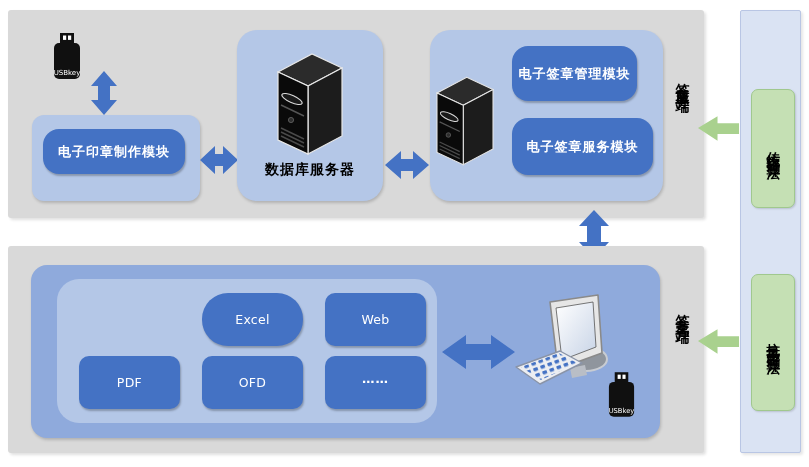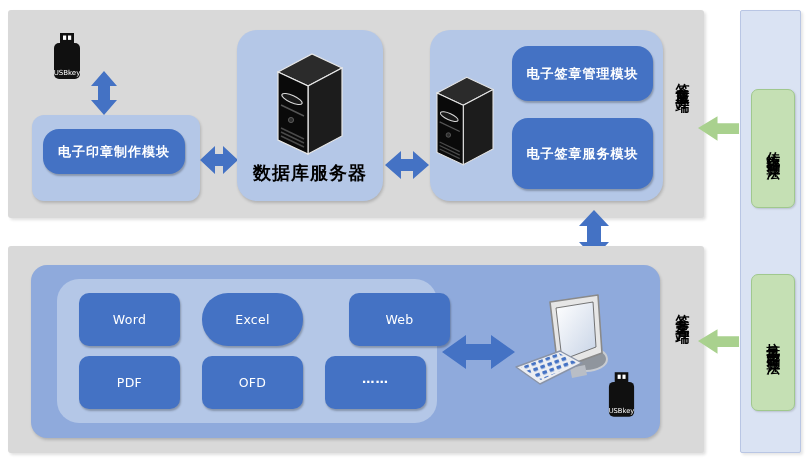--- a/index.html
+++ b/index.html
@@ -7,21 +7,21 @@
     position:relative;width:809px;height:467px;background:#ffffff;
     font-family:"DejaVu Sans",sans-serif;color:#000;overflow:hidden;
   }
   .abs{position:absolute;}
   .panel-gray{background:#d9d9d9;border-radius:3px;box-shadow:2px 2px 3px rgba(0,0,0,.12);}
   .lightblue{background:#b4c7e7;box-shadow:1px 2px 3px rgba(0,0,0,.18);}
   .midblue{background:#8faadc;box-shadow:1px 2px 3px rgba(0,0,0,.18);}
   .darkblue{background:#4472c4;box-shadow:1px 2px 2px rgba(0,0,0,.25);
     display:flex;align-items:center;justify-content:center;color:#fff;}
   .cjk{font-weight:600;letter-spacing:1px;}
-  .blk-label{font-size:18px;font-weight:600;color:#000;}
+  .blk-label{font-size:14px;font-weight:600;color:#000;}
   .vlabel{
     writing-mode:vertical-rl;text-orientation:upright;
     font-size:14px;font-weight:700;letter-spacing:4px;line-height:1;color:#000;
   }
   .greenbox{
     background:#c5e0b4;border:1px solid #a0c88e;border-radius:7px;
     display:flex;align-items:center;justify-content:center;
     box-shadow:1px 1px 2px rgba(0,0,0,.15);
   }
   .greenbox .vlabel{font-size:13.5px;letter-spacing:3px;}
@@ -92,44 +92,41 @@
   <div class="abs blk-label cjk" style="left:237px;top:161px;width:146px;text-align:center;">数据库服务器</div>
 
   <svg class="abs" style="left:384px;top:148px;" width="46" height="34" viewBox="0 0 46 34">
     <polygon points="1,17 17,3 17,11 29,11 29,3 45,17 29,31 29,23 17,23 17,31" fill="#4472c4"></polygon>
   </svg>
 
   <div class="abs lightblue" style="left:430px;top:30px;width:233px;height:171px;border-radius:20px;"></div>
   <svg class="abs" style="left:430px;top:72px;" width="70" height="98" viewBox="0 0 80 112">
     <use href="#server-tower"></use>
   </svg>
-  <div class="abs darkblue modbox cjk" style="left:512px;top:46px;width:141px;height:55px;">
+  <div class="abs darkblue modbox cjk" style="left:512px;top:46px;width:125px;height:55px;">
     <span>电子签章管理模块</span>
   </div>
-  <div class="abs darkblue modbox cjk" style="left:512px;top:118px;width:141px;height:71px;">
+  <div class="abs darkblue modbox cjk" style="left:512px;top:118px;width:141px;height:57px;">
     <span>电子签章服务模块</span>
   </div>
 
   <div class="abs vlabel" style="left:676px;top:72px;">签章服务端</div>
 
   <svg class="abs" style="left:577px;top:209px;" width="34" height="50" viewBox="0 0 34 50">
     <polygon points="17,1 32,17 24,17 24,33 32,33 17,49 2,33 10,33 10,17 2,17" fill="#4472c4"></polygon>
   </svg>
 
   <div class="abs panel-gray" style="left:8px;top:246px;width:696px;height:207px;"></div>
   <div class="abs midblue" style="left:31px;top:265px;width:629px;height:173px;border-radius:16px;"></div>
   <div class="abs lightblue" style="left:57px;top:279px;width:380px;height:144px;border-radius:22px;box-shadow:none;"></div>
 
-  <div class="abs darkblue docbtn" style="left:79px;top:293px;">
-      <span>Word</span>
-    </div>
   <div class="abs darkblue docbtn" style="left:202px;top:293px;border-radius:26px;">
       <span>Excel</span>
     </div>
-  <div class="abs darkblue docbtn" style="left:325px;top:293px;margin-left:24px;">
+  <div class="abs darkblue docbtn" style="left:325px;top:293px;">
       <span>Web</span>
     </div>
   <div class="abs darkblue docbtn" style="left:79px;top:356px;">
       <span>PDF</span>
     </div>
   <div class="abs darkblue docbtn" style="left:202px;top:356px;">
       <span>OFD</span>
     </div>
   <div class="abs darkblue docbtn dots" style="left:325px;top:356px;">
       <span>……</span>

